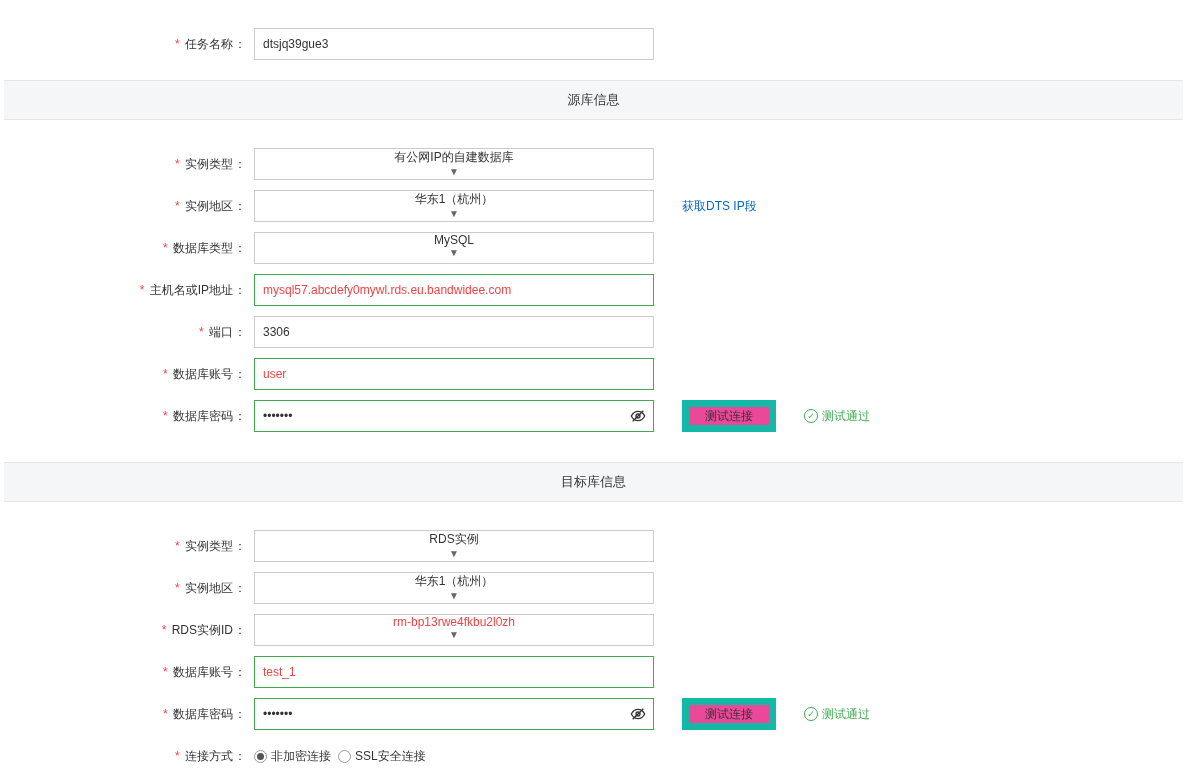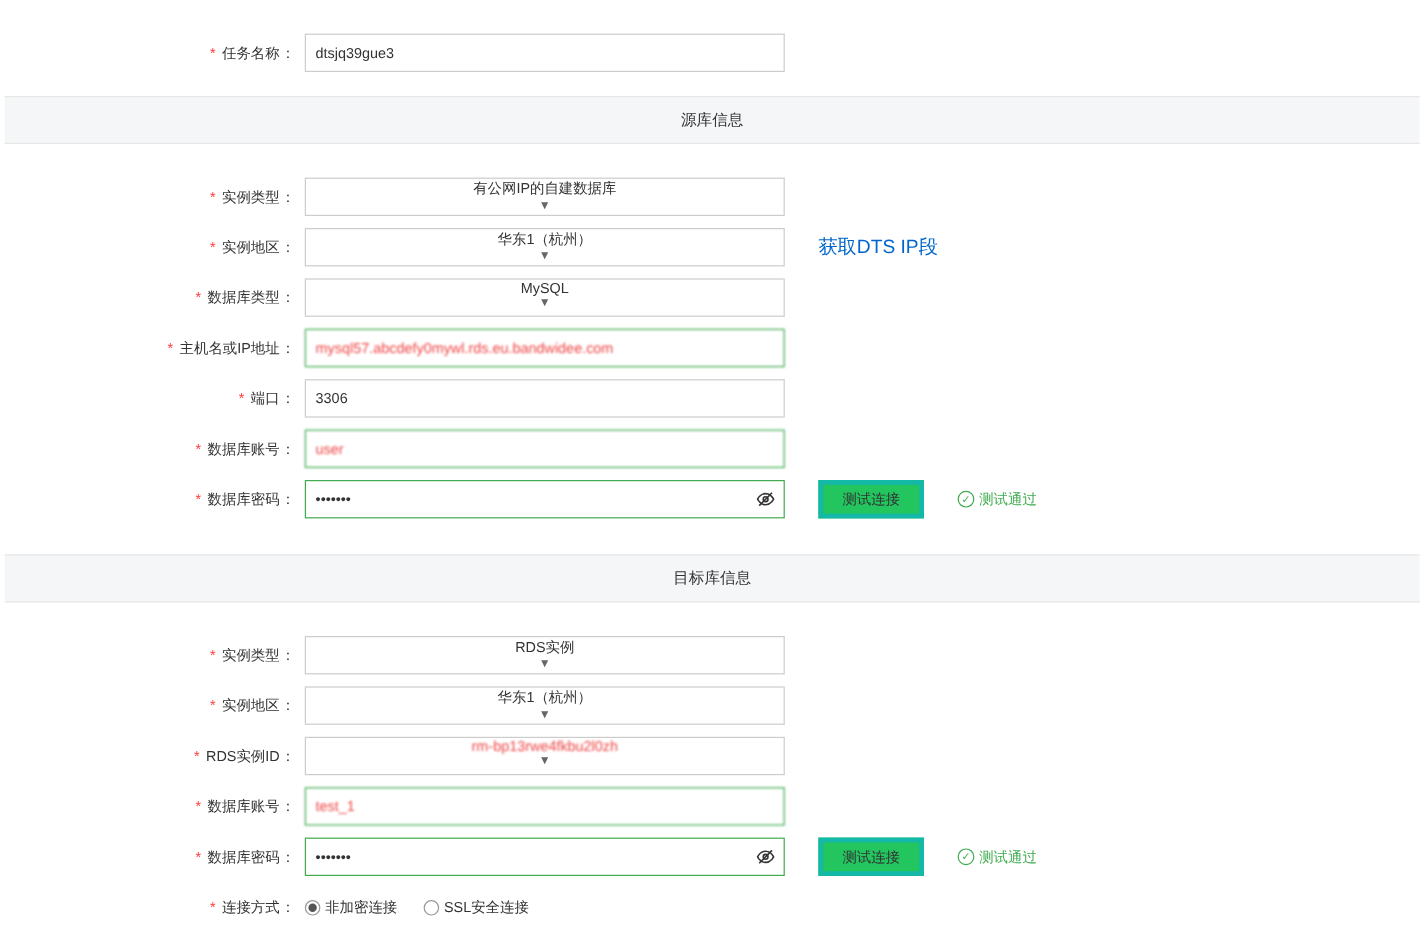--- a/index.html
+++ b/index.html
@@ -63,32 +63,32 @@
     right: 8px;
     top: 50%;
     transform: translateY(-50%);
     cursor: pointer;
     color: #333;
   }
   .eye-icon svg { display: block; }
   .btn {
     height: 32px;
     padding: 0 16px;
-    background: #22c55e;
-    border: 4px solid #14b8a6;
+    background: #ec4899;
+    border: 7px solid #14b8a6;
     color: #333;
     font-size: 12px;
     cursor: pointer;
     display: inline-flex;
     align-items: center;
   }
   .link {
     color: #06c;
     cursor: pointer;
-    font-size: 16px;
+    font-size: 12px;
   }
   .status-ok {
     display: inline-flex;
     align-items: center;
     gap: 4px;
     color: #3eab4e;
     font-size: 12px;
   }
   .status-ok-icon {
     width: 14px; height: 14px;
@@ -105,21 +105,21 @@
     padding: 10px 14px;
     font-size: 13px;
     color: #333;
     margin: 12px 0 28px 0;
     text-align: center;
   }
   .top-row { margin: 28px 0 20px 0; }
   .radio-group {
     display: flex;
     align-items: flex-end;
-    gap: 22px;
+    gap: 7px;
   }
   .radio-item {
     display: inline-flex;
     align-items: center;
     gap: 4px;
     cursor: pointer;
   }
   .radio-dot {
     width: 13px; height: 13px;
     border: 1px solid #999;

